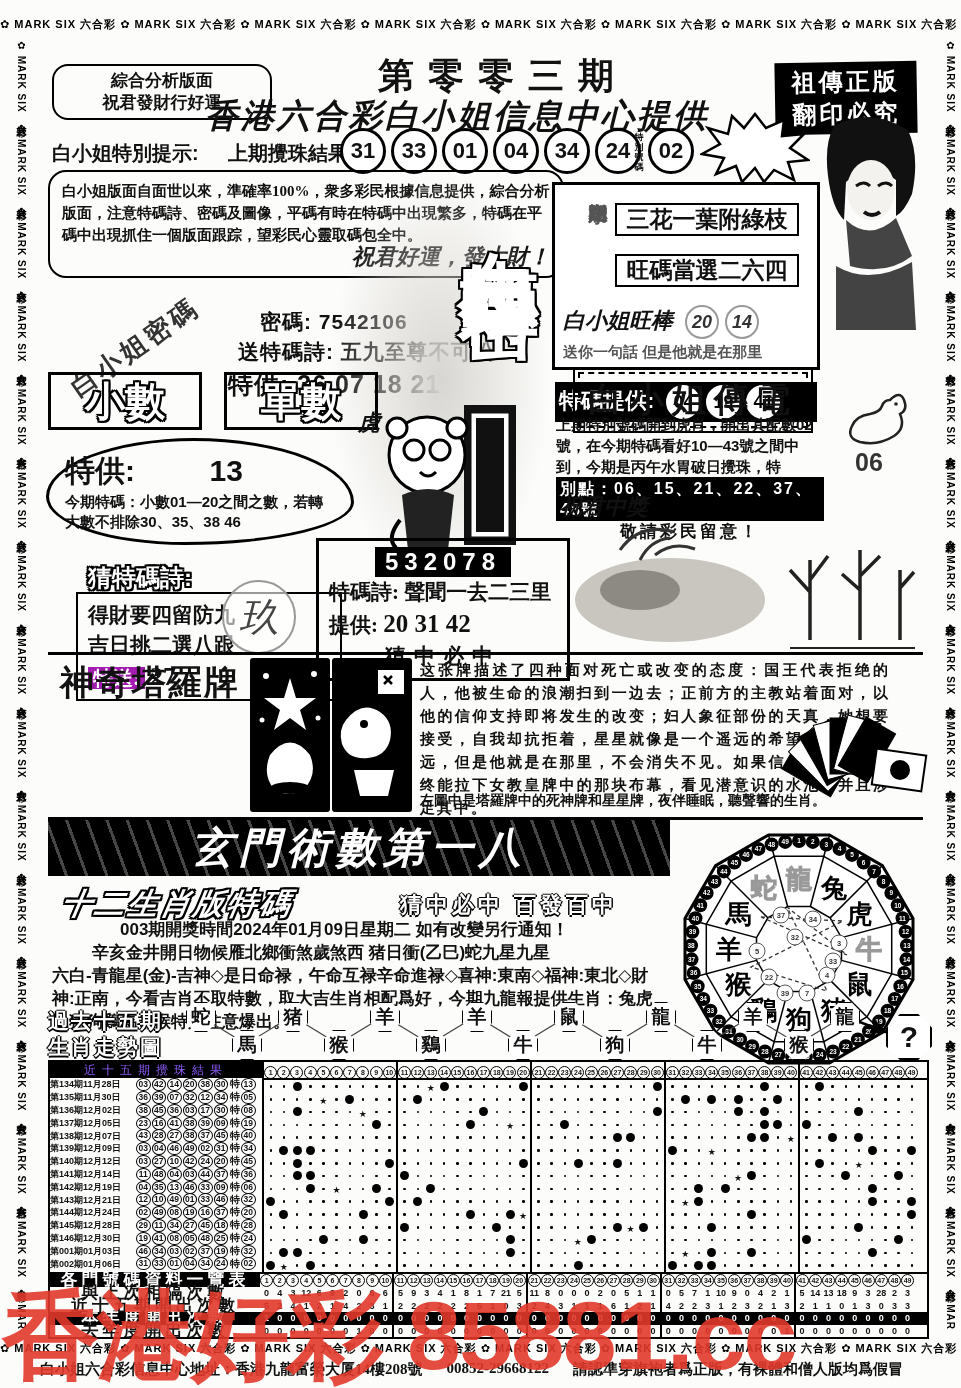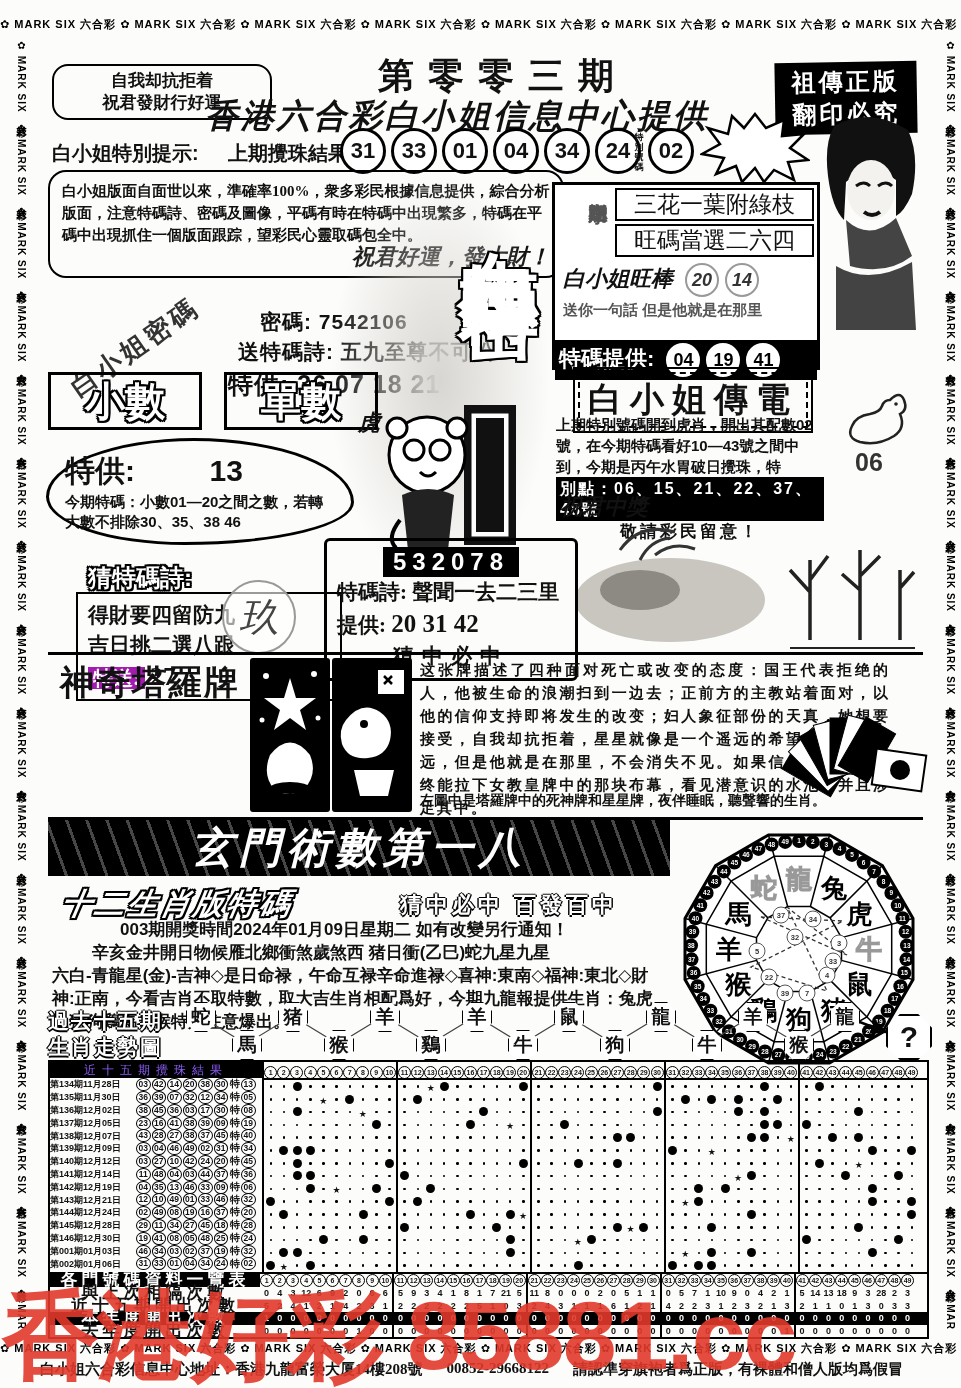--- a/index.html
+++ b/index.html
@@ -28,21 +28,21 @@
   .speciallabel{display:inline-block;font-size:9px;font-weight:bold;width:12px;line-height:10px;
         vertical-align:middle;text-align:center;}
   
   .introbox{border:2px solid #000;border-radius:18px;padding:8px 12px;font-size:15px;
             line-height:22px;font-weight:bold;font-family:"Liberation Serif","DejaVu Serif",serif;}
   .wish{font-size:22px;font-weight:900;font-style:italic;text-align:right;}
   .secretline{font-size:21px;font-weight:bold;letter-spacing:1px;}
   .stamp{font-size:26px;font-weight:900;transform:rotate(-35deg);letter-spacing:4px;color:#333;}
   
   .wangbox{border:3px solid #000;background:#fff;}
-  .wangline{border:2px solid #000;margin:3px;font-size:23px;font-weight:400;text-align:center;line-height:29px;}
+  .wangline{border:2px solid #000;margin:18px;font-size:23px;font-weight:700;text-align:center;line-height:29px;}
   .smballs .sball{display:inline-block;width:30px;height:30px;border:2px solid #999;border-radius:50%;
         text-align:center;line-height:30px;font-size:18px;font-weight:bold;margin-left:6px;color:#333;}
   .temabar{background:#000;color:#fff;font-weight:900;font-size:22px;padding:3px 4px;}
   .temabar .sball{border-color:#fff;background:#fff;color:#000;}
   
   .dashedbox{border:2px dashed #000;outline:2px solid #000;outline-offset:3px;
              font-size:34px;font-weight:900;letter-spacing:8px;text-align:left;padding:3px 8px;font-family:Liberation Mono, monospace;}
   .cdbody{font-size:15px;font-weight:bold;line-height:21px;}
   .cdhl{background:#000;color:#fff;font-weight:900;padding:1px 4px;font-size:16px;letter-spacing:2px;}
   
@@ -112,21 +112,21 @@
 <body>
 
 <div id="page">
 
   <div class="hstrip" style="top:12px;">✿ MARK SIX 六合彩  ✿ MARK SIX 六合彩  ✿ MARK SIX 六合彩  ✿ MARK SIX 六合彩  ✿ MARK SIX 六合彩  ✿ MARK SIX 六合彩  ✿ MARK SIX 六合彩  ✿ MARK SIX 六合彩  ✿ MARK SIX 六合彩  ✿ MARK SIX 六合彩  ✿ MARK SIX 六合彩  ✿ MARK SIX 六合彩  ✿ MARK SIX 六合彩  ✿ MARK SIX 六合彩  ✿ MARK SIX 六合彩  ✿ MARK SIX 六合彩  ✿ MARK SIX 六合彩  ✿ MARK SIX 六合彩  ✿ MARK SIX 六合彩  ✿ MARK SIX 六合彩  ✿ MARK SIX 六合彩  ✿ MARK SIX 六合彩  ✿ MARK SIX 六合彩  ✿ MARK SIX 六合彩  ✿ MARK SIX 六合彩  ✿ MARK SIX 六合彩  ✿ MARK SIX 六合彩  ✿ MARK SIX 六合彩  ✿ MARK SIX 六合彩  ✿ MARK SIX 六合彩  </div>
   <div class="hstrip" style="top:1336px;">✿ MARK SIX 六合彩  ✿ MARK SIX 六合彩  ✿ MARK SIX 六合彩  ✿ MARK SIX 六合彩  ✿ MARK SIX 六合彩  ✿ MARK SIX 六合彩  ✿ MARK SIX 六合彩  ✿ MARK SIX 六合彩  ✿ MARK SIX 六合彩  ✿ MARK SIX 六合彩  ✿ MARK SIX 六合彩  ✿ MARK SIX 六合彩  ✿ MARK SIX 六合彩  ✿ MARK SIX 六合彩  ✿ MARK SIX 六合彩  ✿ MARK SIX 六合彩  ✿ MARK SIX 六合彩  ✿ MARK SIX 六合彩  ✿ MARK SIX 六合彩  ✿ MARK SIX 六合彩  ✿ MARK SIX 六合彩  ✿ MARK SIX 六合彩  ✿ MARK SIX 六合彩  ✿ MARK SIX 六合彩  ✿ MARK SIX 六合彩  ✿ MARK SIX 六合彩  ✿ MARK SIX 六合彩  ✿ MARK SIX 六合彩  ✿ MARK SIX 六合彩  ✿ MARK SIX 六合彩  </div>
   <div class="vstrip" style="left:4px;">✿ MARK SIX 六合彩  ✿ MARK SIX 六合彩  ✿ MARK SIX 六合彩  ✿ MARK SIX 六合彩  ✿ MARK SIX 六合彩  ✿ MARK SIX 六合彩  ✿ MARK SIX 六合彩  ✿ MARK SIX 六合彩  ✿ MARK SIX 六合彩  ✿ MARK SIX 六合彩  ✿ MARK SIX 六合彩  ✿ MARK SIX 六合彩  ✿ MARK SIX 六合彩  ✿ MARK SIX 六合彩  ✿ MARK SIX 六合彩  ✿ MARK SIX 六合彩  ✿ MARK SIX 六合彩  ✿ MARK SIX 六合彩  ✿ MARK SIX 六合彩  ✿ MARK SIX 六合彩  ✿ MARK SIX 六合彩  ✿ MARK SIX 六合彩  ✿ MARK SIX 六合彩  ✿ MARK SIX 六合彩  ✿ MARK SIX 六合彩  ✿ MARK SIX 六合彩  ✿ MARK SIX 六合彩  ✿ MARK SIX 六合彩  ✿ MARK SIX 六合彩  ✿ MARK SIX 六合彩  </div>
   <div class="vstrip" style="right:4px;">✿ MARK SIX 六合彩  ✿ MARK SIX 六合彩  ✿ MARK SIX 六合彩  ✿ MARK SIX 六合彩  ✿ MARK SIX 六合彩  ✿ MARK SIX 六合彩  ✿ MARK SIX 六合彩  ✿ MARK SIX 六合彩  ✿ MARK SIX 六合彩  ✿ MARK SIX 六合彩  ✿ MARK SIX 六合彩  ✿ MARK SIX 六合彩  ✿ MARK SIX 六合彩  ✿ MARK SIX 六合彩  ✿ MARK SIX 六合彩  ✿ MARK SIX 六合彩  ✿ MARK SIX 六合彩  ✿ MARK SIX 六合彩  ✿ MARK SIX 六合彩  ✿ MARK SIX 六合彩  ✿ MARK SIX 六合彩  ✿ MARK SIX 六合彩  ✿ MARK SIX 六合彩  ✿ MARK SIX 六合彩  ✿ MARK SIX 六合彩  ✿ MARK SIX 六合彩  ✿ MARK SIX 六合彩  ✿ MARK SIX 六合彩  ✿ MARK SIX 六合彩  ✿ MARK SIX 六合彩  </div>
 
   <div class="abs promise" style="left:52px;top:64px;width:196px;">
-    <div>自我却抗拒着</div>
+    <div>綜合分析版面</div>
     <div>祝君發財行好運</div>
   </div>
   <div class="abs issue" style="left:378px;top:52px;">第零零三期</div>
   <div class="abs maintitle" style="left:205px;top:94px;">香港六合彩白小姐信息中心提供</div>
   <div class="abs badge" style="left:775px;top:62px;width:130px;transform:rotate(-1deg);">
     <div>祖傳正版</div>
     <div>翻印必究</div>
   </div>
 
   <div class="abs tiplabel" style="left:52px;top:140px;">白小姐特別提示:</div>
@@ -246,21 +246,21 @@
     <div>得財要四留防九</div>
     <div>吉日挑二選八跟</div>
     <div style="margin-top:2px;">
       <span class="tesong">特送:</span>
       <span style="font-size:26px;">27</span>
     </div>
   </div>
 
   <div class="abs" style="left:222px;top:580px;width:70px;height:70px;border:2px solid #999;border-radius:50%;text-align:center;line-height:70px;font-size:40px;font-style:italic;color:#444;background:rgba(255,255,255,.6);">玖</div>
 
-  <div class="abs midbox" style="left:324px;top:538px;width:228px;border-radius:6px;">
+  <div class="abs midbox" style="left:316px;top:538px;width:228px;">
     <div style="text-align:center;"><span class="code">532078</span></div>
     <div class="midline">
       <span>特碼詩:</span>
       <span>聲聞一去二三里</span>
     </div>
     <div class="midline">
       <span>提供:</span>
       <span style="font-size:25px;">20 31 42</span>
     </div>
     <div class="midline" style="text-align:center;letter-spacing:8px;">猜中必中</div>

